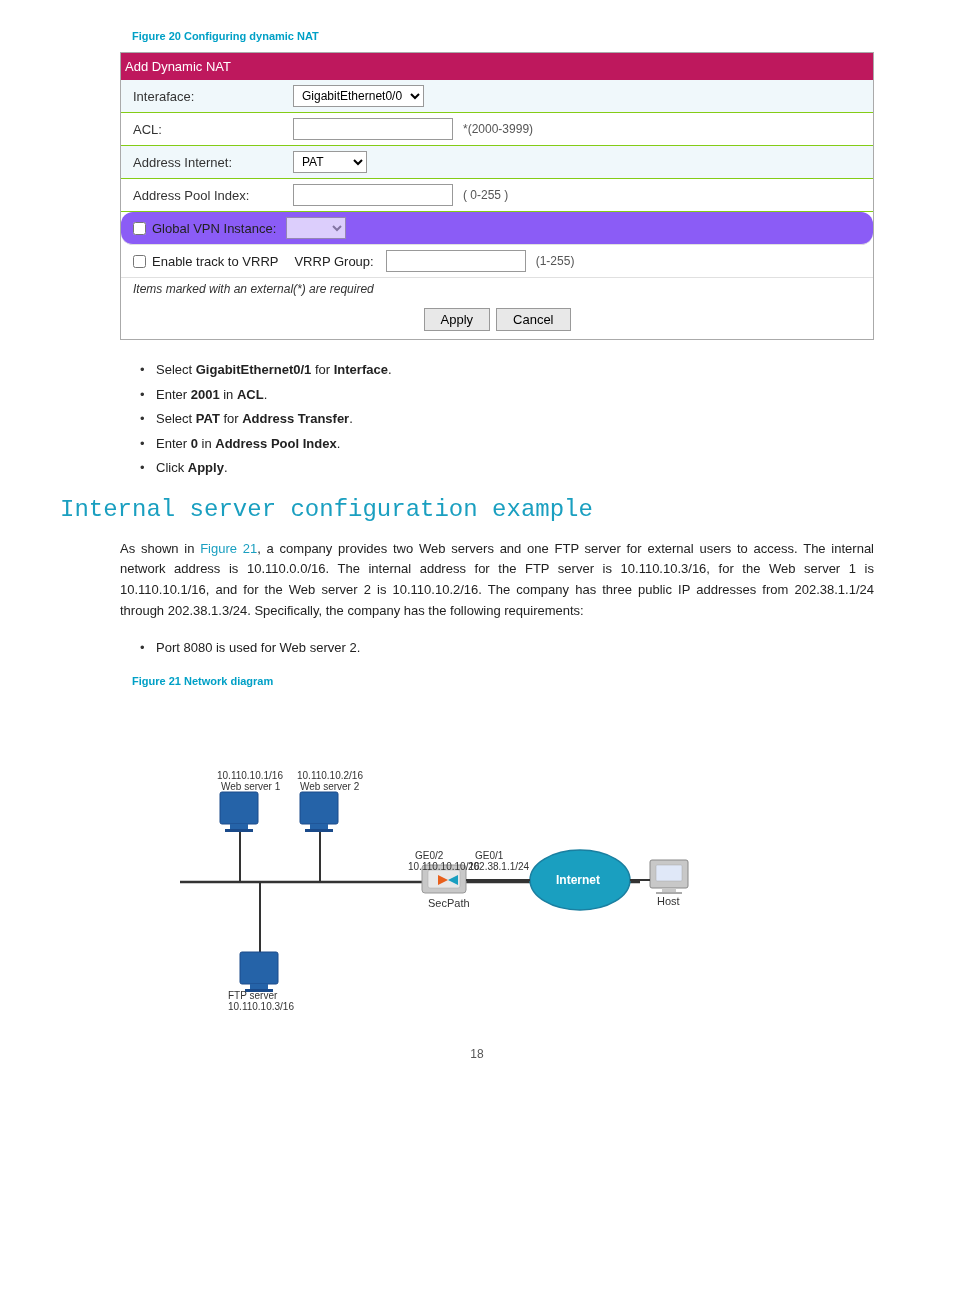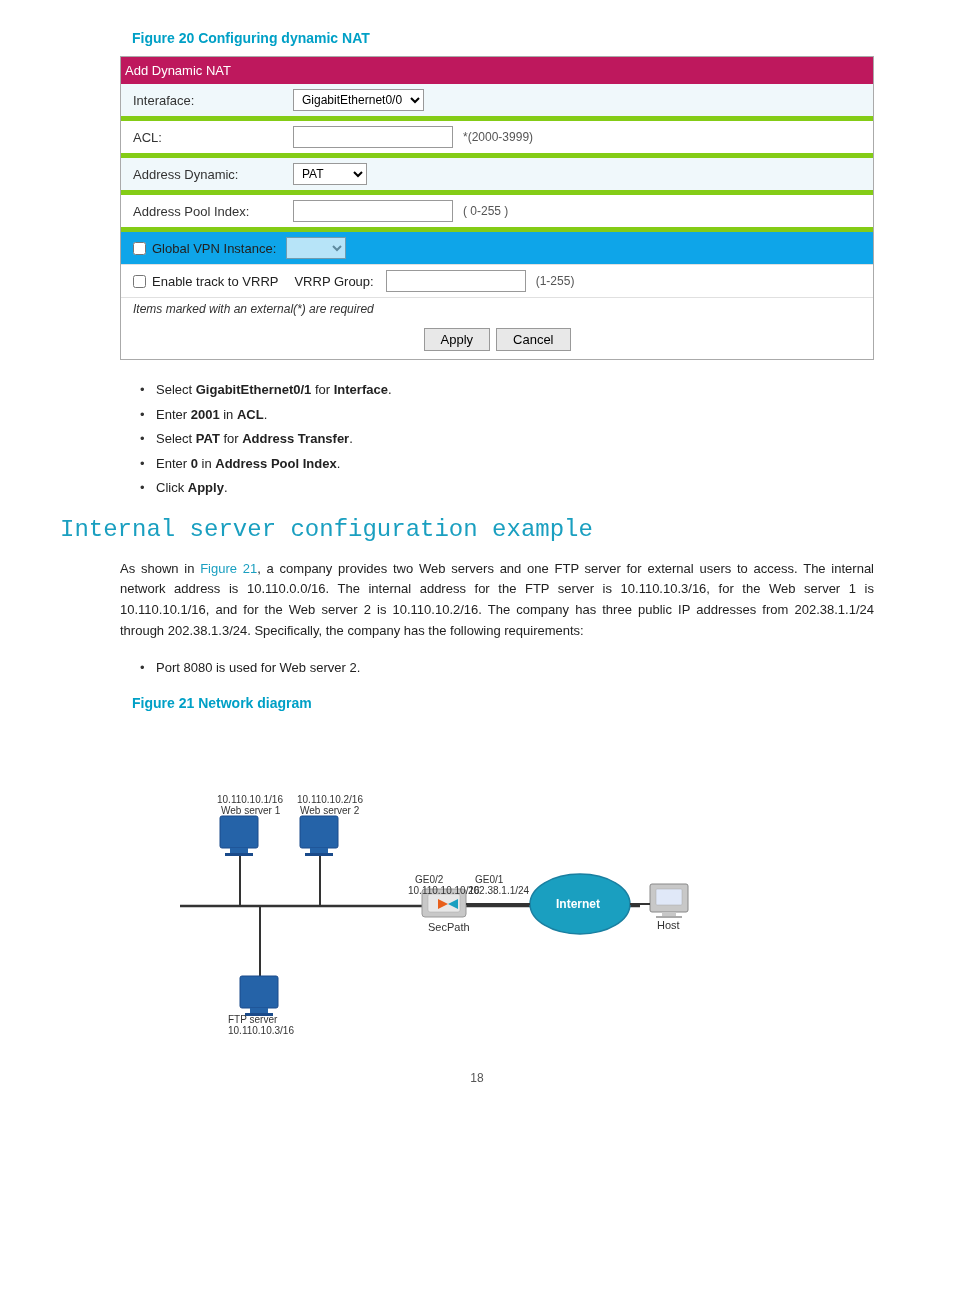--- a/index.html
+++ b/index.html
@@ -10,21 +10,21 @@
       color: #222;
       width: 954px;
       min-height: 1296px;
       padding: 30px 60px 40px 60px;
     }
 
     
     .figure-caption {
       color: #00a0c6;
       font-weight: bold;
-      font-size: 14px;
+      font-size: 11px;
       margin-bottom: 10px;
       margin-left: 60px;
       padding-left: 12px;
     }
 
     
     .nat-form-wrapper {
       margin-left: 60px;
       margin-right: 20px;
       margin-bottom: 20px;
@@ -36,21 +36,21 @@
       padding: 6px 4px;
       font-size: 13px;
     }
     .nat-form-body {
       padding: 0;
     }
     .nat-row {
       display: flex;
       align-items: center;
       padding: 5px 12px;
-      border-bottom: 5px solid #84cc16;
+      border-bottom: 1px solid #84cc16;
       min-height: 30px;
     }
     .nat-row:last-child { border-bottom: none; }
     .nat-row.alt { background: #f0f8fb; }
     .nat-label {
       width: 160px;
       font-size: 13px;
       color: #333;
       flex-shrink: 0;
     }
@@ -79,21 +79,21 @@
       margin-left: 4px;
     }
     .nat-checkbox-row {
       display: flex;
       align-items: center;
       padding: 5px 12px;
       border-bottom: 1px solid #e0e0e0;
       gap: 6px;
       min-height: 28px;
     }
-    .nat-checkbox-row.alt { background: #0ea5e9; }
+    .nat-checkbox-row.alt { background: #8b5cf6; border-radius: 12px; }
     .nat-asterisk-note {
       padding: 4px 12px;
       font-size: 12px;
       color: #333;
       font-style: italic;
     }
     .nat-button-row {
       display: flex;
       justify-content: center;
       padding: 8px 12px;
@@ -203,21 +203,21 @@
 
     <div class="nat-row">
       <span class="nat-label">ACL:</span>
       <div class="nat-control">
         <input class="nat-input" style="width: 160px;" type="text" value="">
         <span class="nat-hint">*(2000-3999)</span>
       </div>
     </div>
 
     <div class="nat-row alt">
-      <span class="nat-label">Address Dynamic:</span>
+      <span class="nat-label">Address Internet:</span>
       <div class="nat-control">
         <select class="nat-select">
           <option>PAT</option>
           <option>NO-PAT</option>
         </select>
       </div>
     </div>
 
     <div class="nat-row">
       <span class="nat-label">Address Pool Index:</span>

